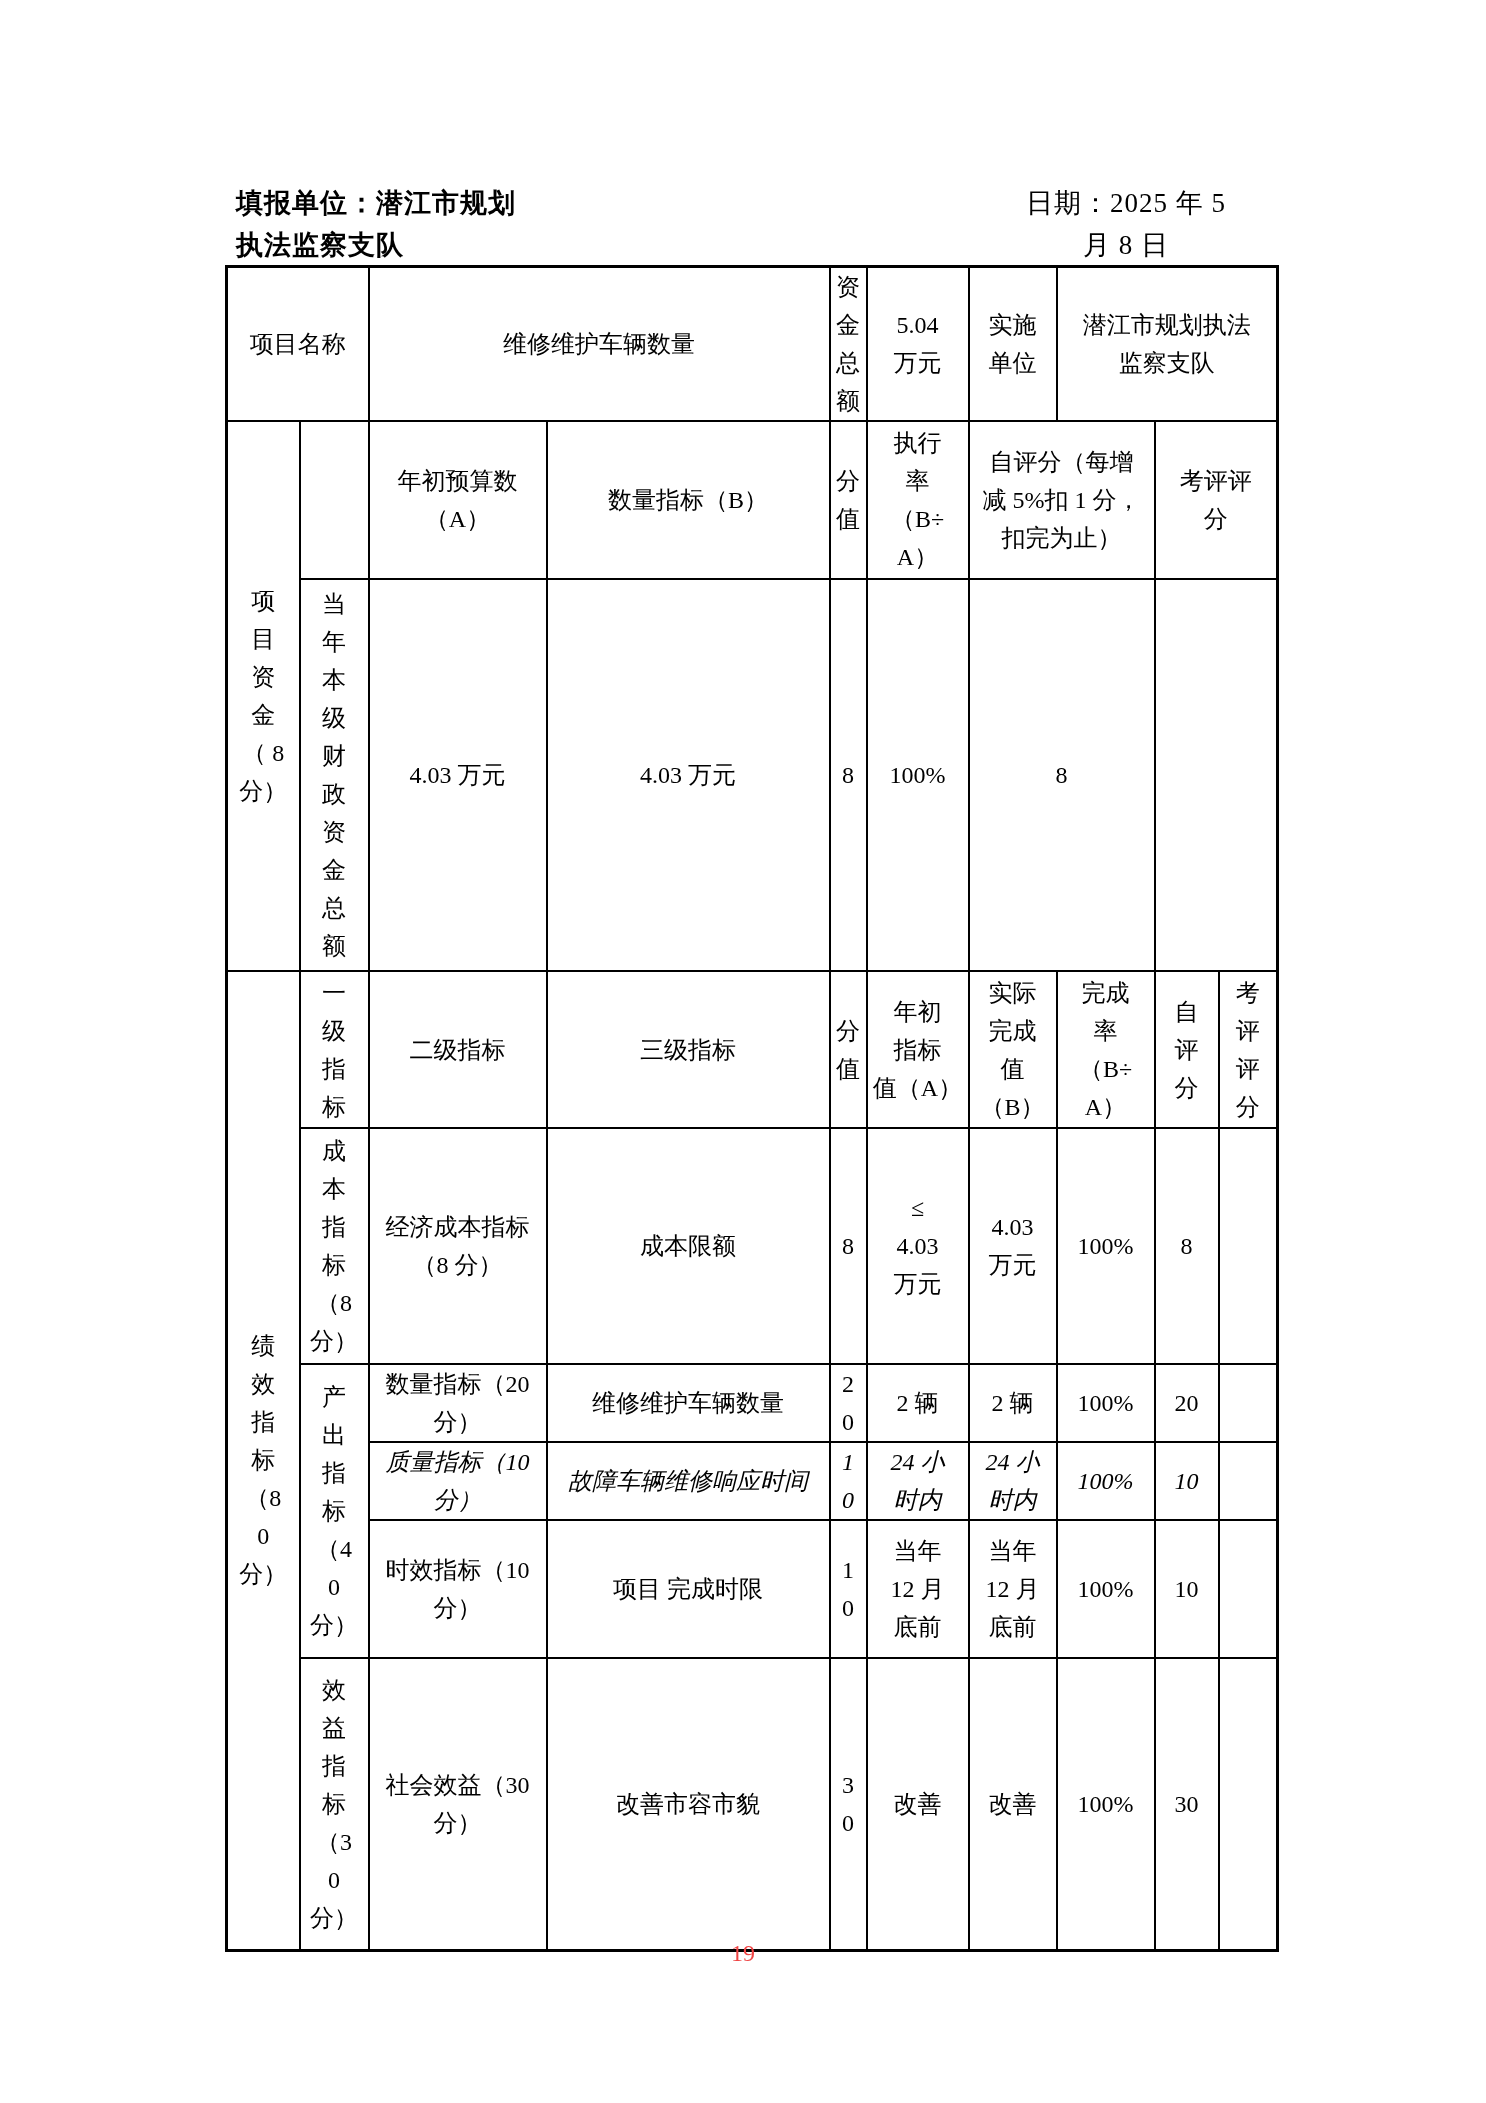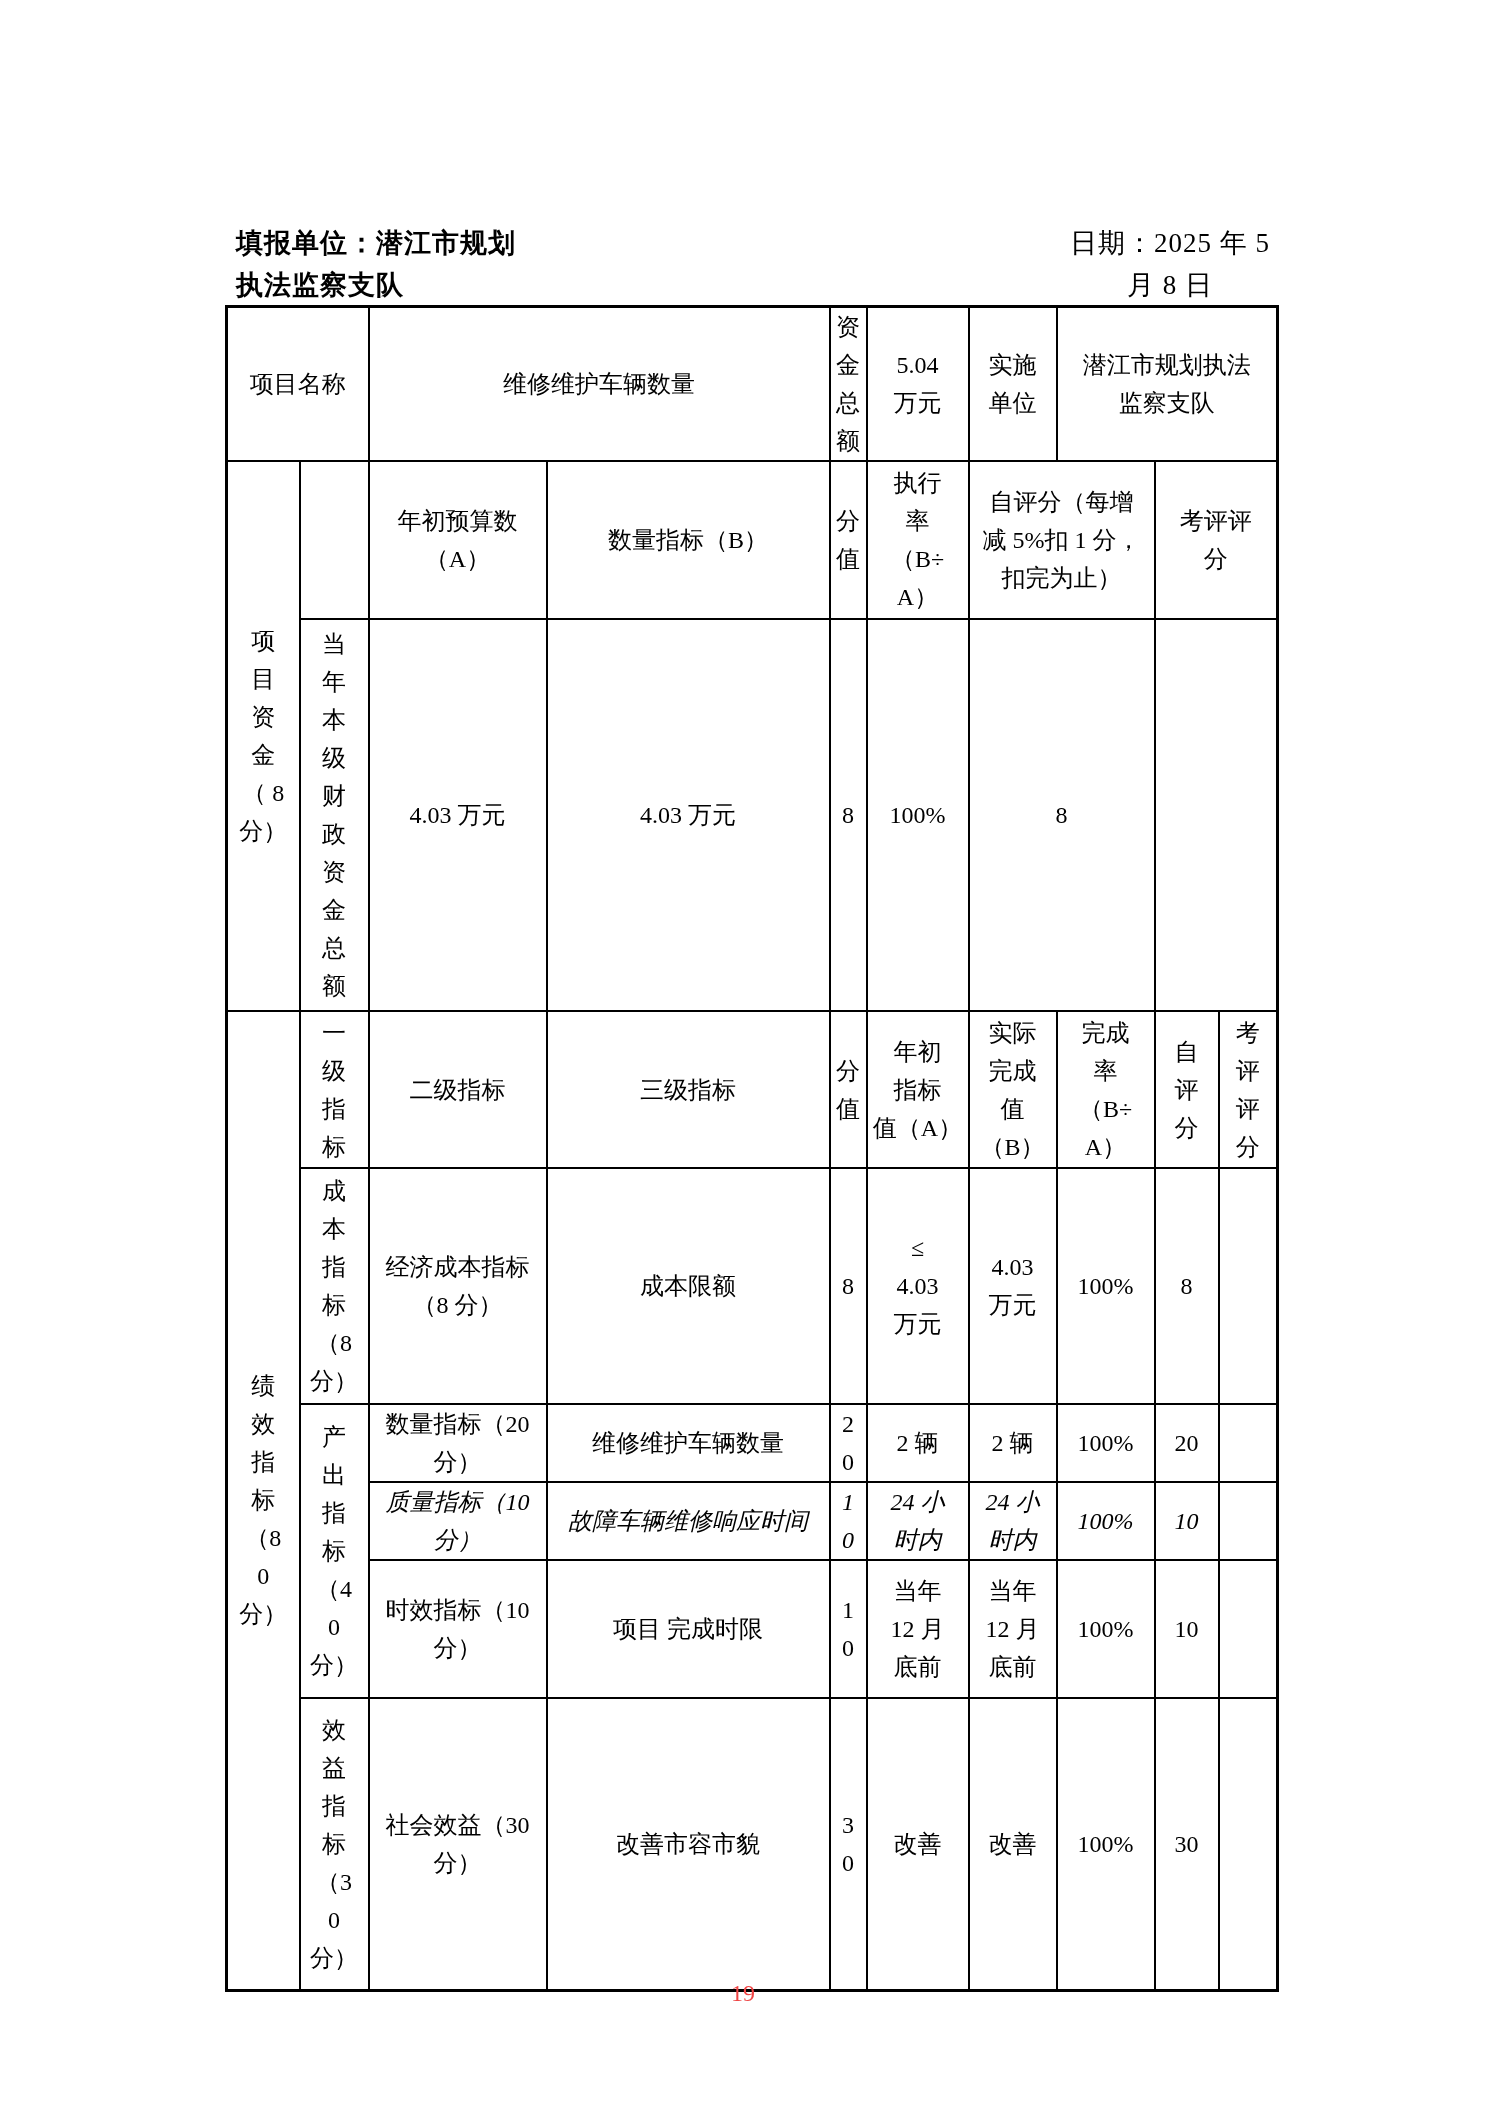--- a/index.html
+++ b/index.html
@@ -11,35 +11,34 @@
     height: 2103px;
     background: #ffffff;
     font-family: "Liberation Serif", "DejaVu Serif", serif;
     color: #000000;
     position: relative;
     overflow: hidden;
   }
   .page {
     position: absolute;
     inset: 0;
-    margin-top: 40px;
   }
   .hdr-block {
     position: absolute;
     top: 182px;
     font-size: 27px;
     line-height: 42px;
     font-weight: bold;
     white-space: pre-line;
     letter-spacing: 1px;
   }
   .hdr-filler { left: 236px; width: 320px; }
   .hdr-dept   { left: 558px; width: 300px; }
   .hdr-date   {
-    left: 1063px;
+    left: 1019px;
     width: 214px;
     text-align: center;
     font-weight: normal;
   }
   table.eval {
     position: absolute;
     left: 225px;
     top: 265px;
     width: 1051px;
     border-collapse: collapse;

